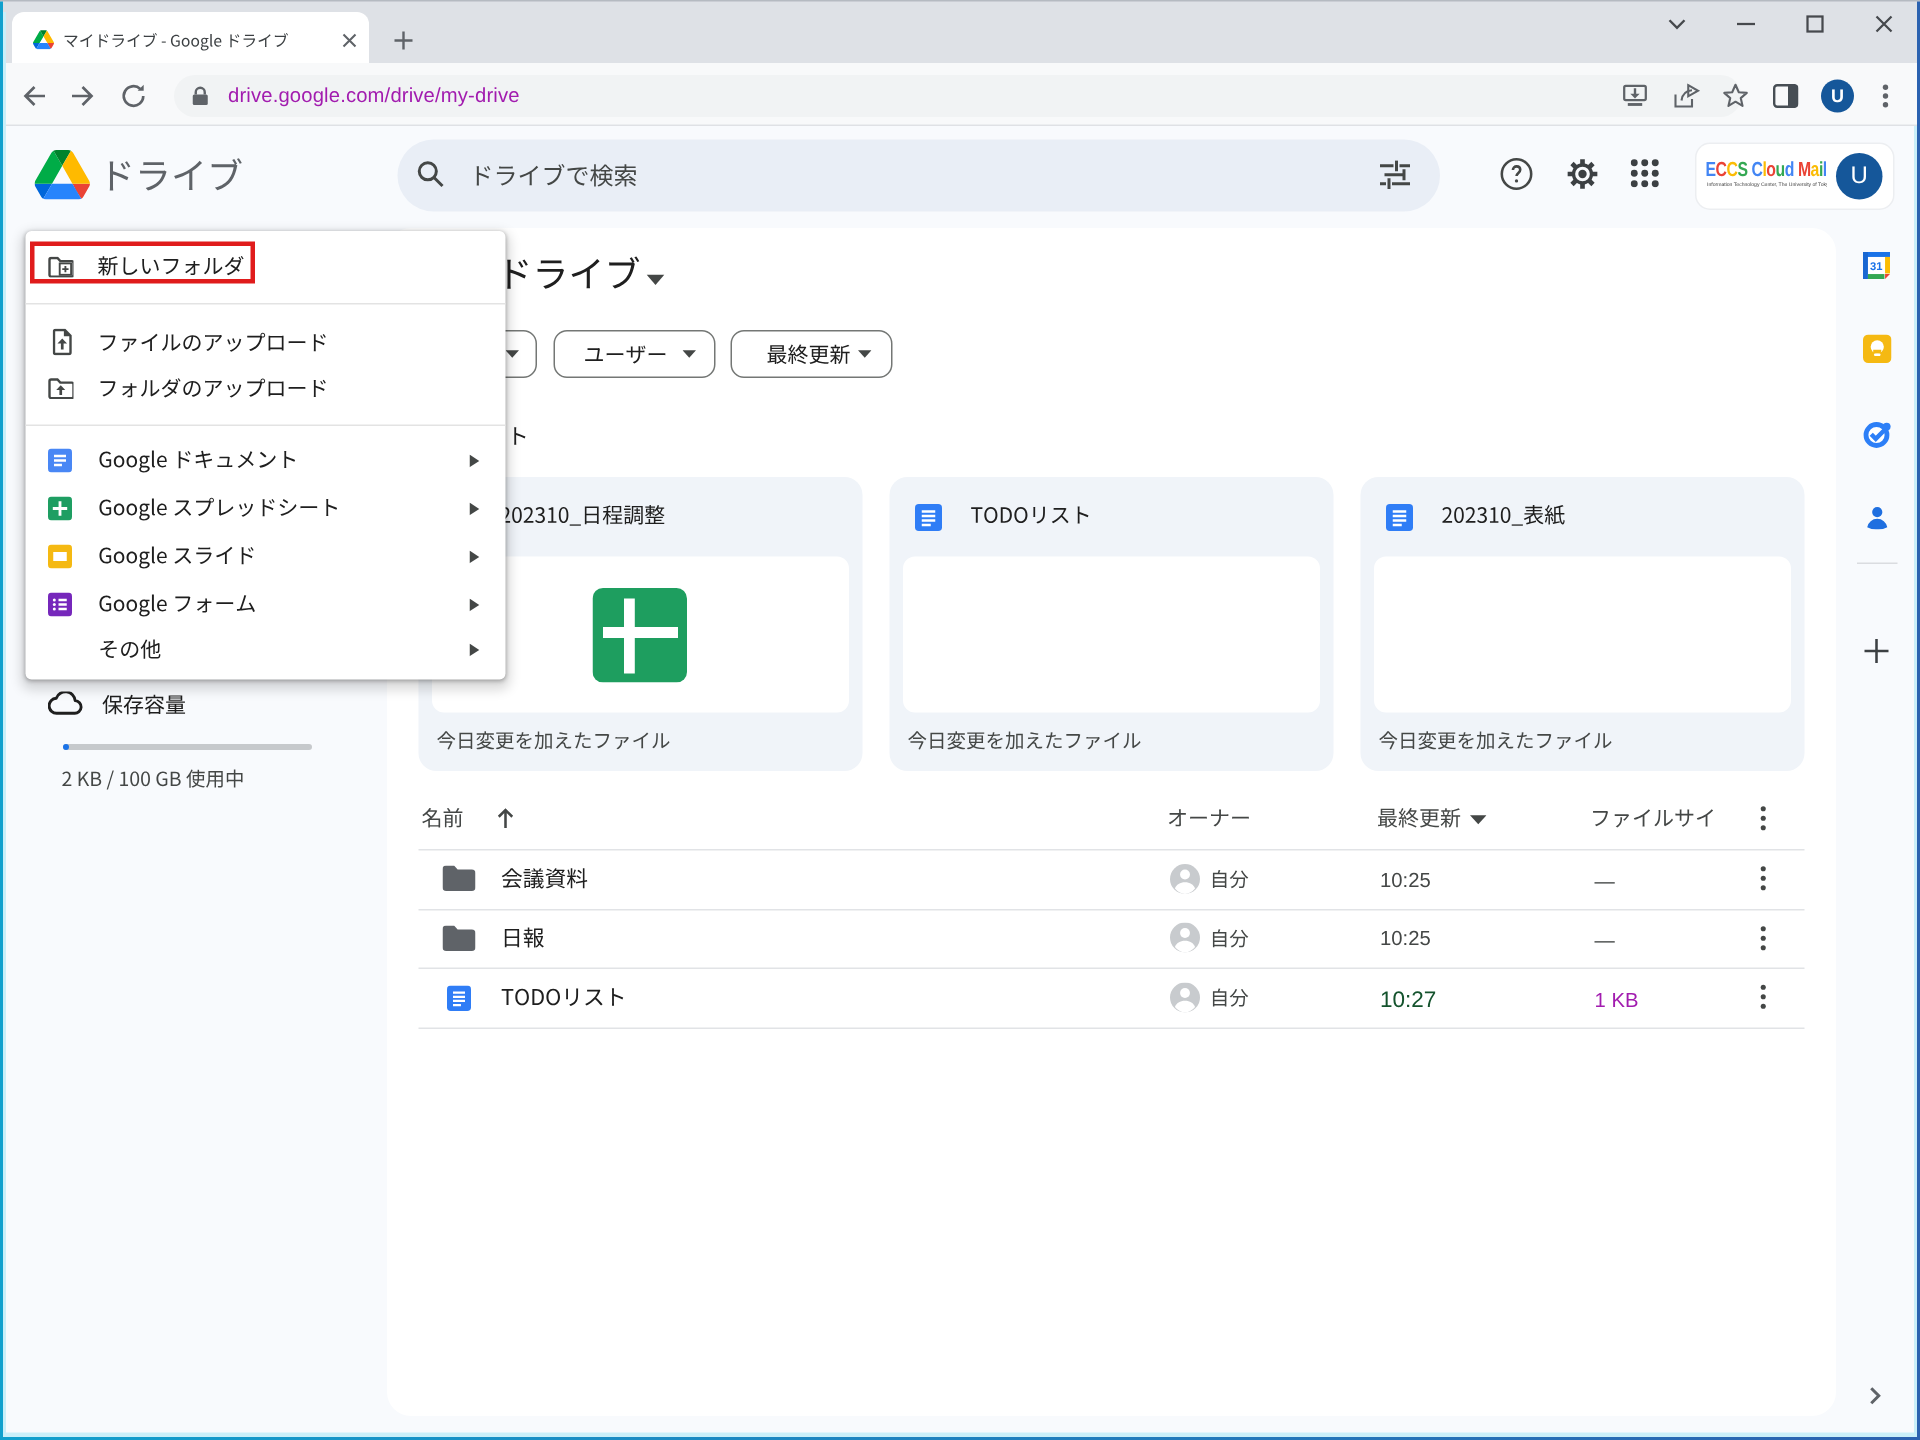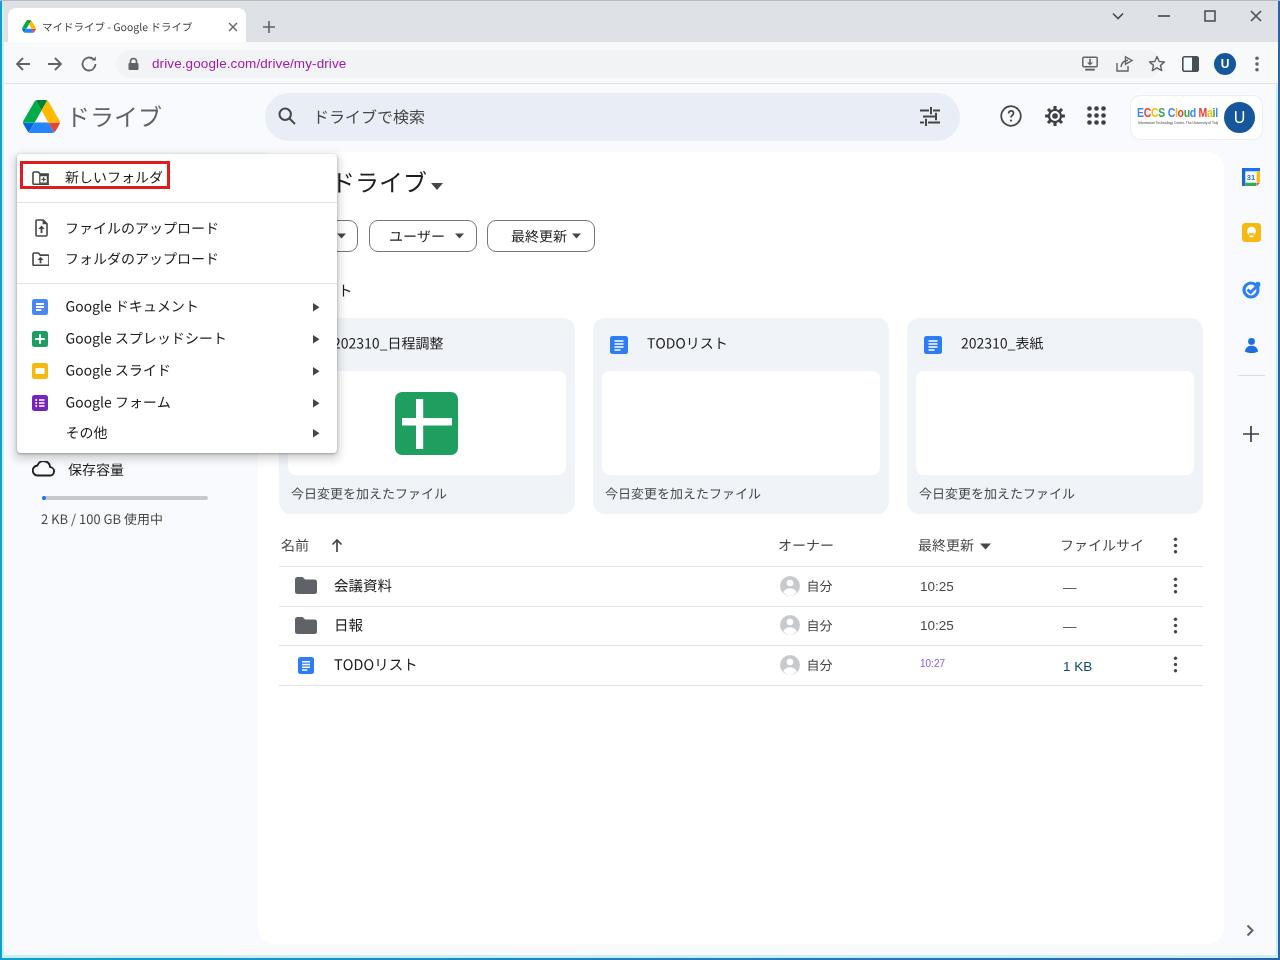--- a/index.html
+++ b/index.html
@@ -231,24 +231,24 @@
     <path d="M10 12.2c-3.2 0-5.9 1.7-6.7 4.1A10 10 0 0 0 10 20a10 10 0 0 0 6.7-3.7c-.8-2.4-3.5-4.1-6.7-4.1z" fill="#fff"></path>
   </svg>
 <svg class="abs" style="left:780px;top:654.5px" width="20" height="20" viewBox="0 0 20 20">
     <circle cx="10" cy="10" r="10" fill="#c8cbce"></circle>
     <circle cx="10" cy="7" r="3.3" fill="#fff"></circle>
     <path d="M10 12.2c-3.2 0-5.9 1.7-6.7 4.1A10 10 0 0 0 10 20a10 10 0 0 0 6.7-3.7c-.8-2.4-3.5-4.1-6.7-4.1z" fill="#fff"></path>
   </svg>
 
 <div class="abs" style="left:920px;top:578.5px;font-size:13.5px;color:#444746">10:25</div>
 <div class="abs" style="left:920px;top:618px;font-size:13.5px;color:#444746">10:25</div>
-<div class="abs" style="left:920px;top:657.5px;font-size:10px;color:#8b5cf6">10:27</div>
+<div class="abs" style="left:920px;top:657.5px;font-size:15px;color:#14532d">10:27</div>
 <div class="abs" style="left:1063px;top:579.5px;font-size:13.5px;color:#444746">—</div>
 <div class="abs" style="left:1063px;top:619px;font-size:13.5px;color:#444746">—</div>
-<div class="abs" style="left:1063px;top:658.5px;font-size:13.5px;color:#0c4a6e">1 KB</div>
+<div class="abs" style="left:1063px;top:658.5px;font-size:13.5px;color:#a21caf">1 KB</div>
 
 <svg class="abs" style="left:32px;top:461px" width="24" height="16" viewBox="0 0 24 16">
     <path d="M6 14.5a5 5 0 0 1-.5-10 6.5 6.5 0 0 1 12.6 1.6 4.1 4.1 0 0 1-.5 8.4z" stroke="#1f1f1f" stroke-width="1.9" fill="none" stroke-linejoin="round"></path>
   </svg>
 <div class="abs" style="left:42px;top:496px;width:166px;height:4px;border-radius:2px;background:#c6c9cc"></div>
 <div class="abs" style="left:42px;top:496px;width:4px;height:4px;border-radius:2px;background:#1a73e8"></div>
 
 <svg class="abs" style="left:1242px;top:168px" width="18" height="18" viewBox="0 0 18 18">
     <rect x="3" y="3" width="12" height="12" fill="#fff"></rect>
     <path d="M0 0h18v3.3H0z" fill="#1a73e8"></path>

